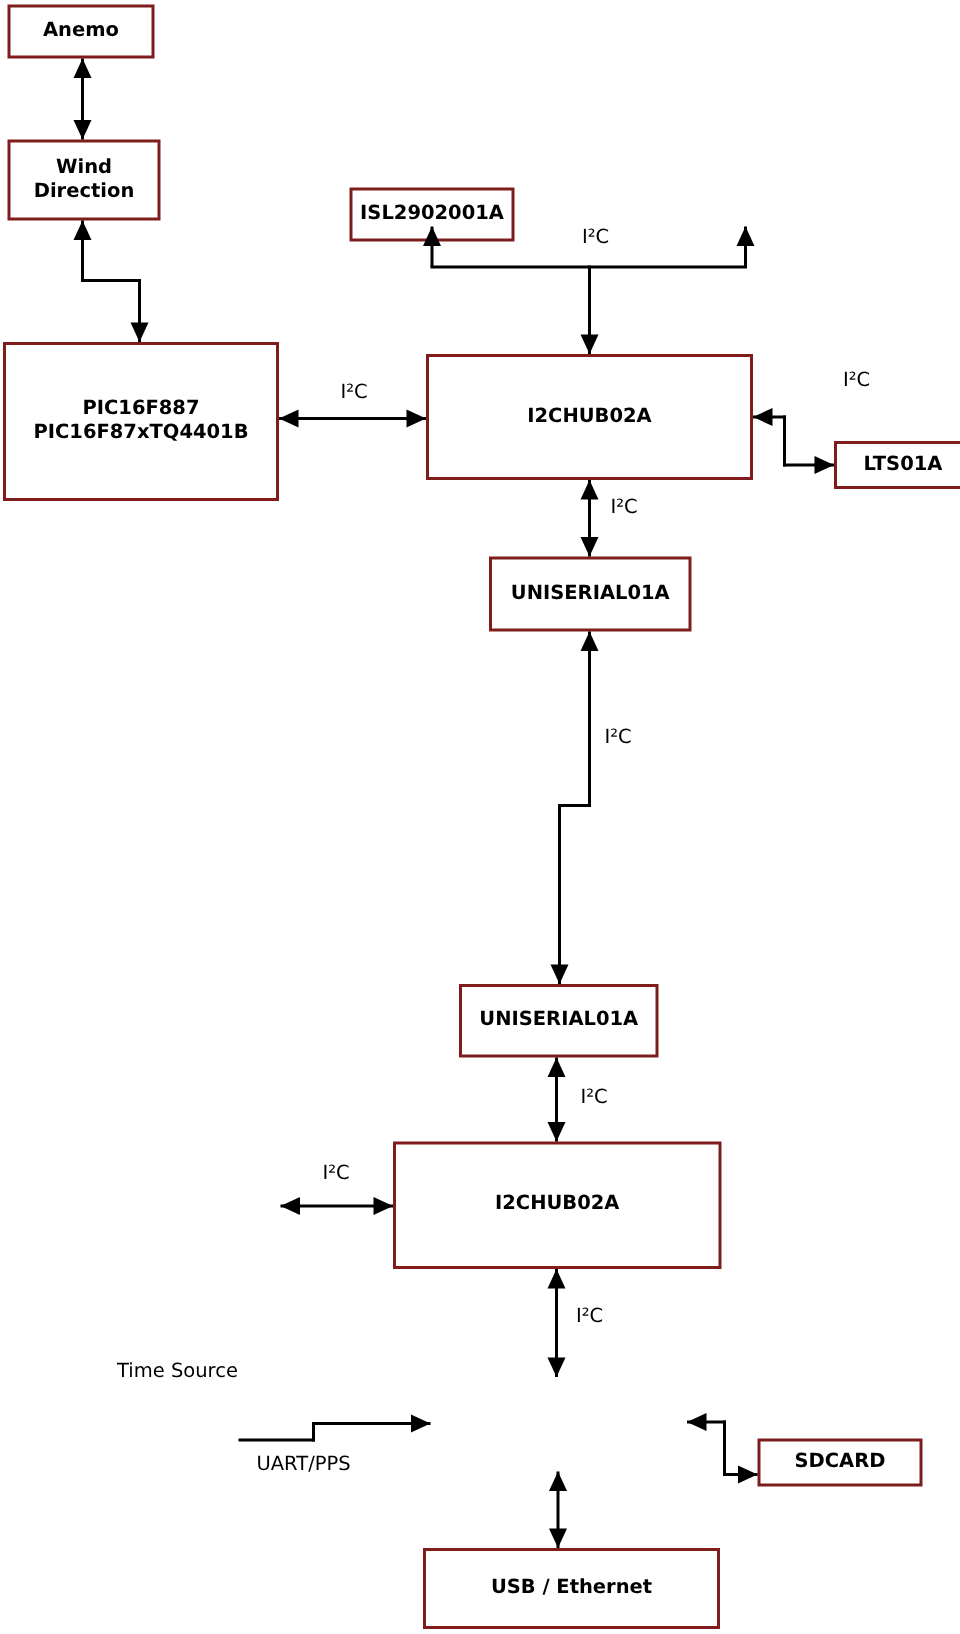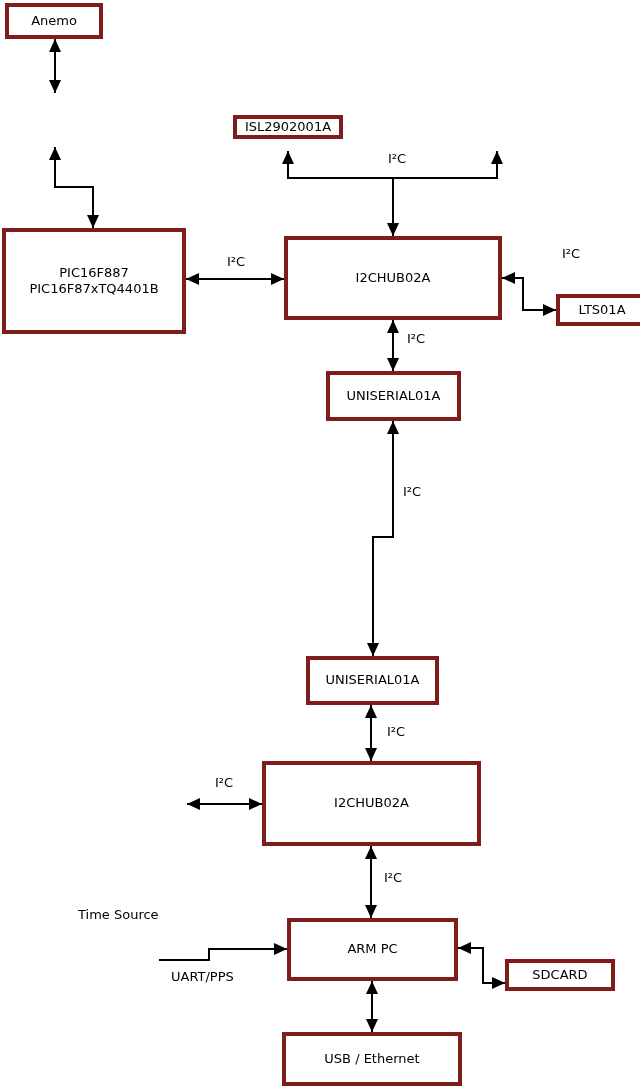--- a/index.html
+++ b/index.html
@@ -2,49 +2,53 @@
 <html><head>
 <meta charset="utf-8">
 <style>
   html,body{margin:0;padding:0;background:#ffffff;}
   .canvas{
     position:relative;width:640px;height:1089px;background:#ffffff;
     font-family:"DejaVu Sans","Liberation Sans",sans-serif;
     font-size:13px;color:#000;overflow:hidden;
   }
   .node{
-    position:absolute;box-sizing:border-box;border:4px solid #7f1d1d;background:#fff;
+    position:absolute;box-sizing:border-box;border:2px solid #7f1d1d;background:#fff;
     display:flex;flex-direction:column;align-items:center;justify-content:center;
-    text-align:left;line-height:1.25;
+    text-align:left;line-height:1.25;font-weight:bold;
   }
   .node span{display:block;white-space:nowrap;}
   .seg{position:absolute;background:#000;}
   .ah{position:absolute;width:0;height:0;}
   .ah-up{border-left:6px solid transparent;border-right:6px solid transparent;border-bottom:13px solid #000;}
   .ah-down{border-left:6px solid transparent;border-right:6px solid transparent;border-top:13px solid #000;}
   .ah-left{border-top:6px solid transparent;border-bottom:6px solid transparent;border-right:13px solid #000;}
   .ah-right{border-top:6px solid transparent;border-bottom:6px solid transparent;border-left:13px solid #000;}
   .lbl{position:absolute;white-space:nowrap;}
 </style>
 </head>
 <body>
 
 <div class="canvas">
 
   <div class="node" style="left:5px;top:3px;width:98px;height:36px">
     <span>Anemo</span>
   </div>
 
+  <div class="node" style="left:5px;top:93px;width:102px;height:54px">
+    <span>Wind</span>
+    <span>Direction</span>
+  </div>
 
   <div class="node" style="left:2px;top:228px;width:184px;height:106px">
     <span>PIC16F887</span>
     <span>PIC16F87xTQ4401B</span>
   </div>
 
-  <div class="node" style="left:233px;top:115px;width:110px;height:24px">
+  <div class="node" style="left:233px;top:125px;width:110px;height:36px">
     <span>ISL2902001A</span>
   </div>
 
 
   <div class="node" style="left:284px;top:236px;width:218px;height:84px">
     <span>I2CHUB02A</span>
   </div>
 
   <div class="node" style="left:556px;top:294px;width:92px;height:32px">
     <span>LTS01A</span>
@@ -56,30 +60,27 @@
 
   <div class="node" style="left:306px;top:656px;width:133px;height:49px">
     <span>UNISERIAL01A</span>
   </div>
 
   <div class="node" style="left:262px;top:761px;width:219px;height:85px">
     <span>I2CHUB02A</span>
   </div>
 
 
-  <div class="node" style="left:287px;top:918px;width:171px;height:63px">
-    <span>ARM PC</span>
-  </div>
 
 
   <div class="node" style="left:505px;top:959px;width:110px;height:32px">
     <span>SDCARD</span>
   </div>
 
-  <div class="node" style="left:282px;top:1032px;width:180px;height:54px">
+  <div class="node" style="left:282px;top:1032px;width:198px;height:54px">
     <span>USB / Ethernet</span>
   </div>
 
   <div>
     <i class="seg" style="left:54px;top:39px;width:2px;height:54px"></i>
     <i class="ah ah-up" style="left:49px;top:39px"></i>
     <i class="ah ah-down" style="left:49px;top:80px"></i>
   </div>
 
   <div>

